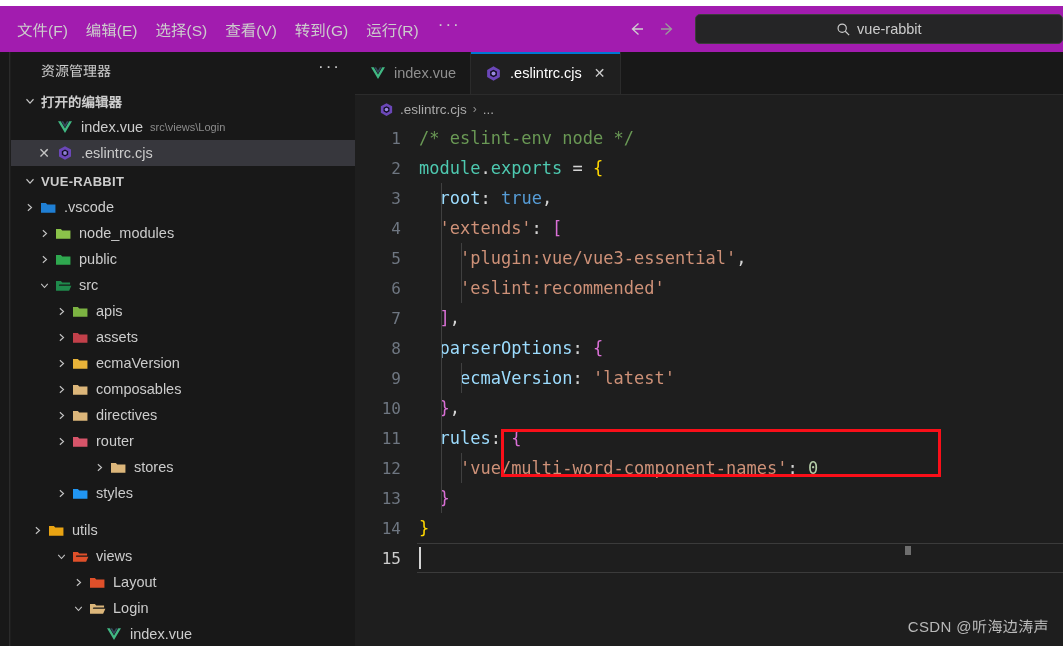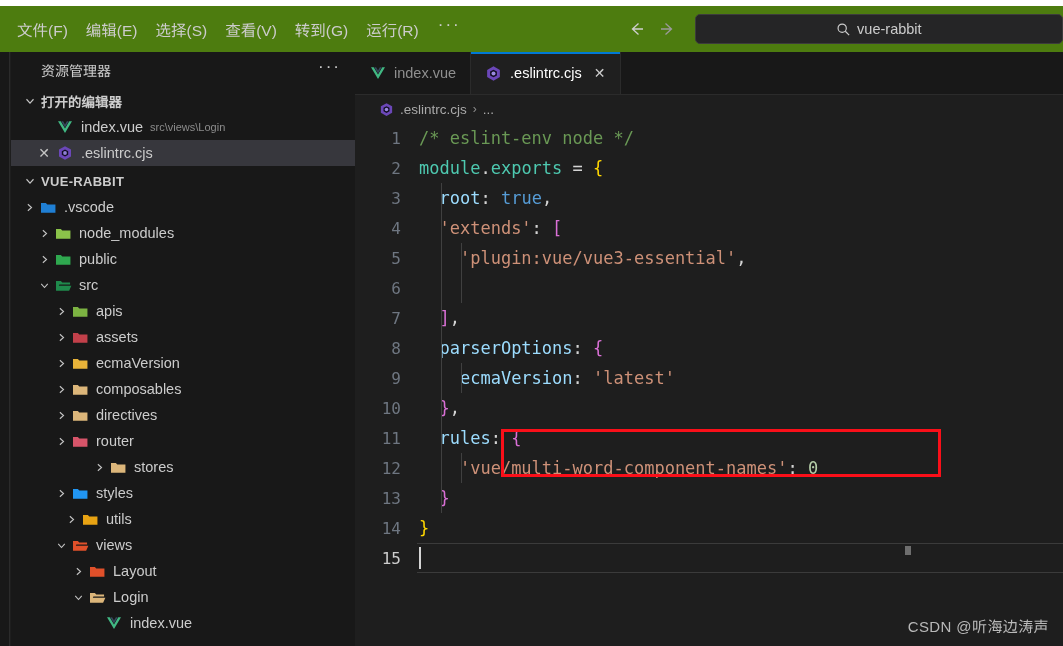--- a/index.html
+++ b/index.html
@@ -21,21 +21,21 @@
   .top-strip {
     position: absolute; left: 0; top: 0;
     width: 1063px; height: 6px;
     background: #ffffff;
   }
 
   
   .titlebar {
     position: absolute; left: 0; top: 6px;
     width: 1063px; height: 46px;
-    background: #4d7c0f;
+    background: #a21caf;
     display: flex; align-items: center;
   }
   .menu-group {
     display: flex; align-items: center;
     padding-left: 8px;
   }
   .menu-item {
     color: #cccccc;
     font-size: 15.5px;
     padding: 5px 9px;
@@ -525,21 +525,21 @@
               <path d="M6 4 L10.5 8 L6 12"></path>
             </svg>
           </span>
           <span class="ficon">
             <svg width="17" height="15" viewBox="0 0 18 16">
               <path d="M1 3.2 h5.2 l1.5 1.7 H16.4 v8.7 H1 Z" fill="#2196f3"></path>
             </svg>
           </span>
           <span class="label">styles</span>
         </div>
-        <div class="row" style="padding-left: 52px;">
+        <div class="row" style="padding-left: 18px; margin-top: 11px;">
           <span class="twisty">
             <svg width="13" height="13" viewBox="0 0 16 16" fill="none" stroke="#c5c5c5" stroke-width="1.35">
               <path d="M6 4 L10.5 8 L6 12"></path>
             </svg>
           </span>
           <span class="ficon">
             <svg width="17" height="15" viewBox="0 0 18 16">
               <path d="M1 3.2 h5.2 l1.5 1.7 H16.4 v8.7 H1 Z" fill="#e8a313"></path>
             </svg>
           </span>
@@ -634,21 +634,21 @@
       <span class="bc-sep">›</span>
       <span>...</span>
     </div>
 
     <div class="code-area" id="code-area">
       <div class="code-line"><span class="lnum">1</span><span class="ctext"><span class="t-comment">/* eslint-env node */</span></span></div>
         <div class="code-line"><span class="lnum">2</span><span class="ctext"><span class="t-obj">module</span><span class="t-punct">.</span><span class="t-obj">exports</span><span class="t-punct"> </span><span class="t-punct">=</span><span class="t-punct"> </span><span class="t-b-yellow">{</span></span></div>
         <div class="code-line"><span class="lnum">3</span><span class="ig ig1"></span><span class="ctext"><span class="t-punct">  </span><span class="t-prop">root</span><span class="t-punct">: </span><span class="t-kw">true</span><span class="t-punct">,</span></span></div>
         <div class="code-line"><span class="lnum">4</span><span class="ig ig1"></span><span class="ctext"><span class="t-punct">  </span><span class="t-string">'extends'</span><span class="t-punct">: </span><span class="t-b-pink">[</span></span></div>
         <div class="code-line"><span class="lnum">5</span><span class="ig ig1"></span><span class="ig ig2"></span><span class="ctext"><span class="t-punct">    </span><span class="t-string">'plugin:vue/vue3-essential'</span><span class="t-punct">,</span></span></div>
-        <div class="code-line"><span class="lnum">6</span><span class="ig ig1"></span><span class="ig ig2"></span><span class="ctext"><span class="t-punct">    </span></span></div>
+        <div class="code-line"><span class="lnum">6</span><span class="ig ig1"></span><span class="ig ig2"></span><span class="ctext"><span class="t-punct">    </span><span class="t-string">'eslint:recommended'</span></span></div>
         <div class="code-line"><span class="lnum">7</span><span class="ig ig1"></span><span class="ctext"><span class="t-punct">  </span><span class="t-b-pink">]</span><span class="t-punct">,</span></span></div>
         <div class="code-line"><span class="lnum">8</span><span class="ig ig1"></span><span class="ctext"><span class="t-punct">  </span><span class="t-prop">parserOptions</span><span class="t-punct">: </span><span class="t-b-pink">{</span></span></div>
         <div class="code-line"><span class="lnum">9</span><span class="ig ig1"></span><span class="ig ig2"></span><span class="ctext"><span class="t-punct">    </span><span class="t-prop">ecmaVersion</span><span class="t-punct">: </span><span class="t-string">'latest'</span></span></div>
         <div class="code-line"><span class="lnum">10</span><span class="ig ig1"></span><span class="ctext"><span class="t-punct">  </span><span class="t-b-pink">}</span><span class="t-punct">,</span></span></div>
         <div class="code-line"><span class="lnum">11</span><span class="ig ig1"></span><span class="ctext"><span class="t-punct">  </span><span class="t-prop">rules</span><span class="t-punct">: </span><span class="t-b-pink">{</span></span></div>
         <div class="code-line"><span class="lnum">12</span><span class="ig ig1"></span><span class="ig ig2"></span><span class="ctext"><span class="t-punct">    </span><span class="t-string">'vue/multi-word-component-names'</span><span class="t-punct">: </span><span class="t-num">0</span></span></div>
         <div class="code-line"><span class="lnum">13</span><span class="ig ig1"></span><span class="ctext"><span class="t-punct">  </span><span class="t-b-pink">}</span></span></div>
         <div class="code-line"><span class="lnum">14</span><span class="ctext"><span class="t-b-yellow">}</span></span></div>
         <div class="code-line active"><span class="lnum">15</span><span class="ctext"><span class="cursor"></span></span></div>
 

